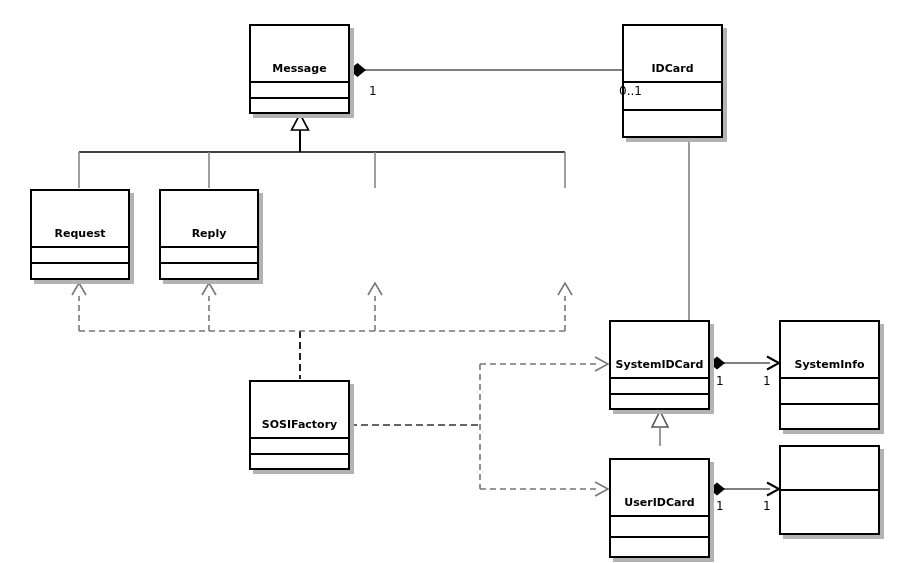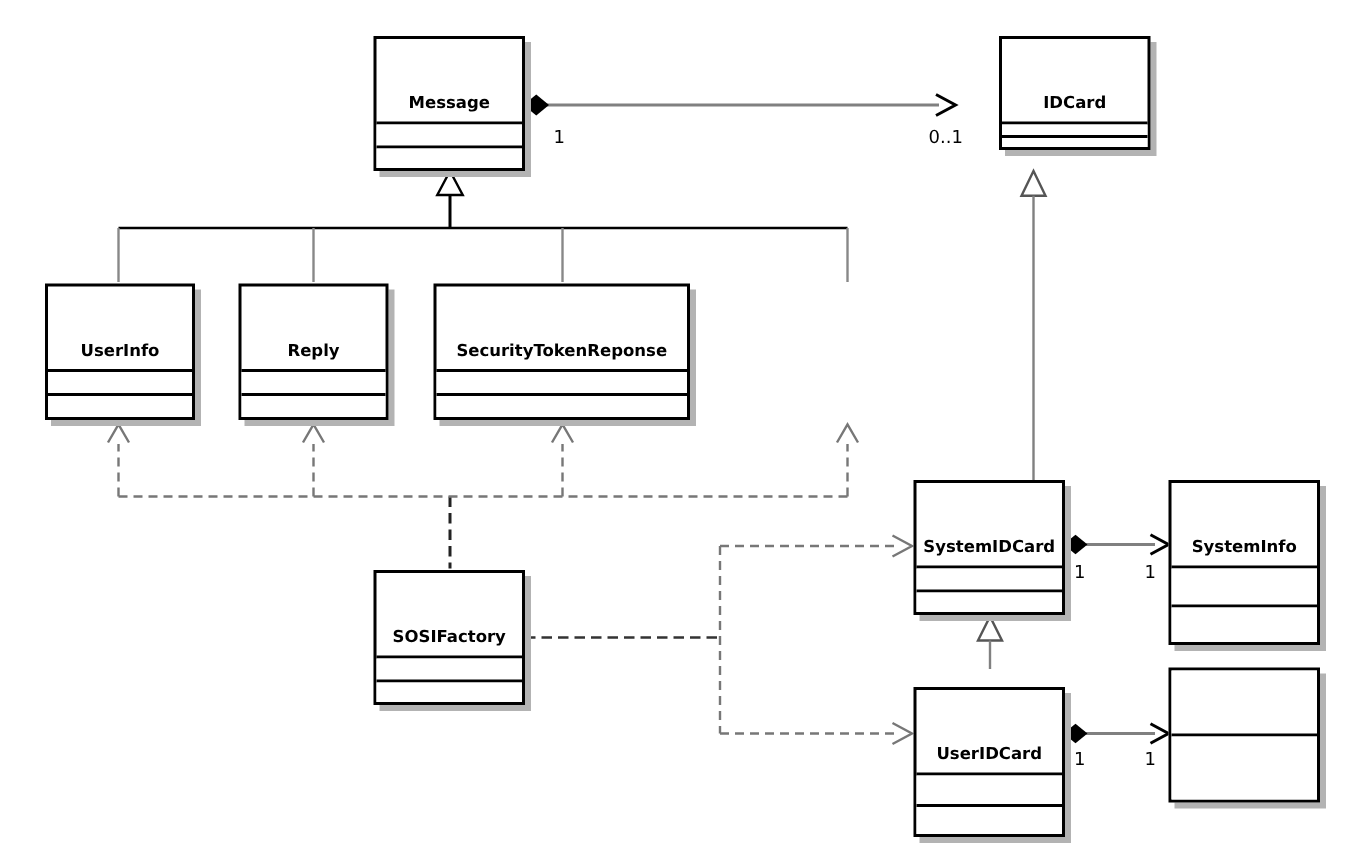--- a/index.html
+++ b/index.html
@@ -103,43 +103,38 @@
       <polyline points="595,482 608,489 595,496" fill="none" stroke="#777777" stroke-width="1.6"></polyline>
     </g>
   </svg>
 
   <div class="uml-class" style="left:249px;top:24px;width:101px;height:90px">
     <div class="uml-title">Message</div>
     <div class="uml-comp"></div>
     <div class="uml-comp last"></div>
   </div>
 
-  <div class="uml-class" style="left:666px;top:24px;width:101px;height:76px">
+  <div class="uml-class" style="left:622px;top:24px;width:101px;height:114px">
     <div class="uml-title">IDCard</div>
     <div class="uml-comp"></div>
     <div class="uml-comp last"></div>
   </div>
 
   <div class="uml-class" style="left:30px;top:189px;width:100px;height:91px">
-    <div class="uml-title">UserInfo</div>
+    <div class="uml-title">Request</div>
     <div class="uml-comp"></div>
     <div class="uml-comp last"></div>
   </div>
 
   <div class="uml-class" style="left:159px;top:189px;width:100px;height:91px">
     <div class="uml-title">Reply</div>
     <div class="uml-comp"></div>
     <div class="uml-comp last"></div>
   </div>
 
-  <div class="uml-class" style="left:289px;top:189px;width:171px;height:91px">
-    <div class="uml-title">SecurityTokenReponse</div>
-    <div class="uml-comp"></div>
-    <div class="uml-comp last"></div>
-  </div>
 
 
   <div class="uml-class" style="left:609px;top:320px;width:101px;height:90px">
     <div class="uml-title">SystemIDCard</div>
     <div class="uml-comp"></div>
     <div class="uml-comp last"></div>
   </div>
 
   <div class="uml-class" style="left:249px;top:380px;width:101px;height:90px">
     <div class="uml-title">SOSIFactory</div>

